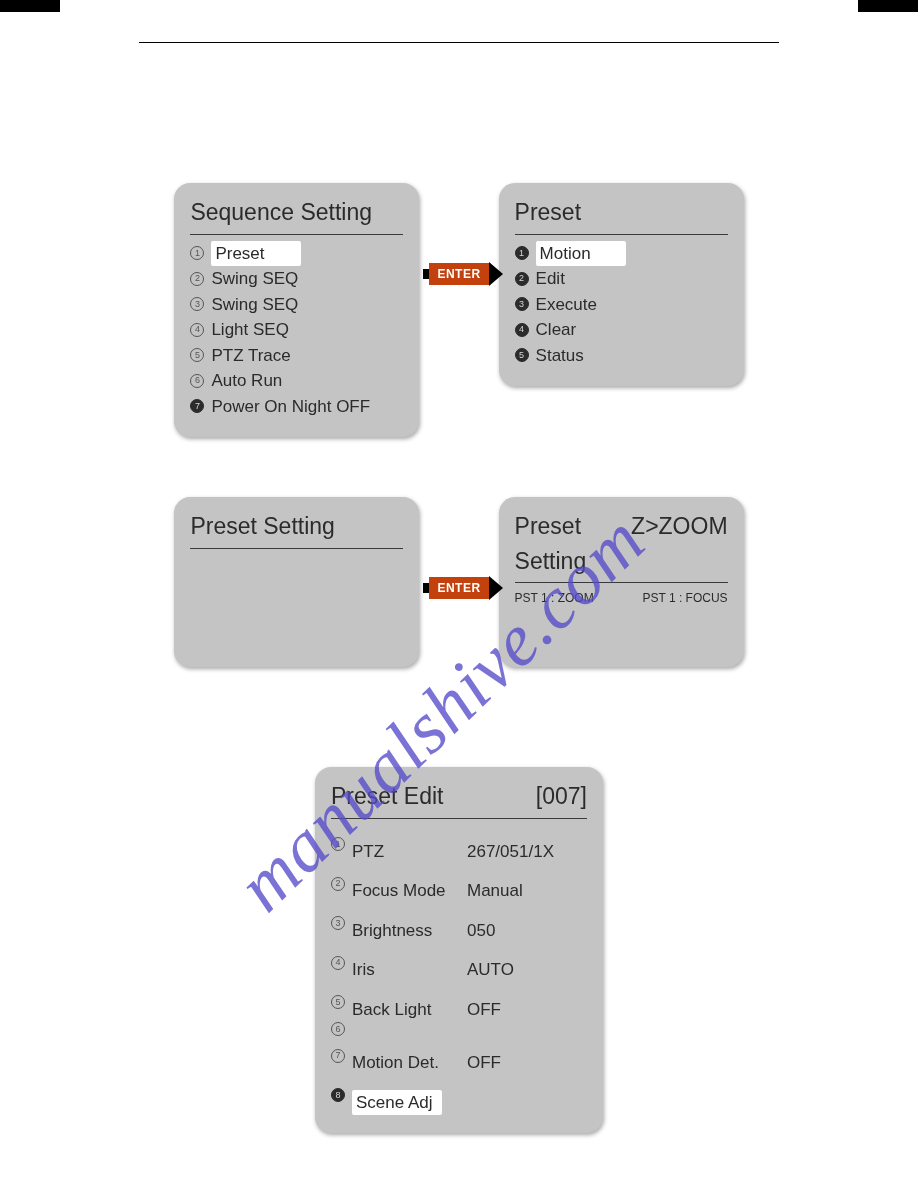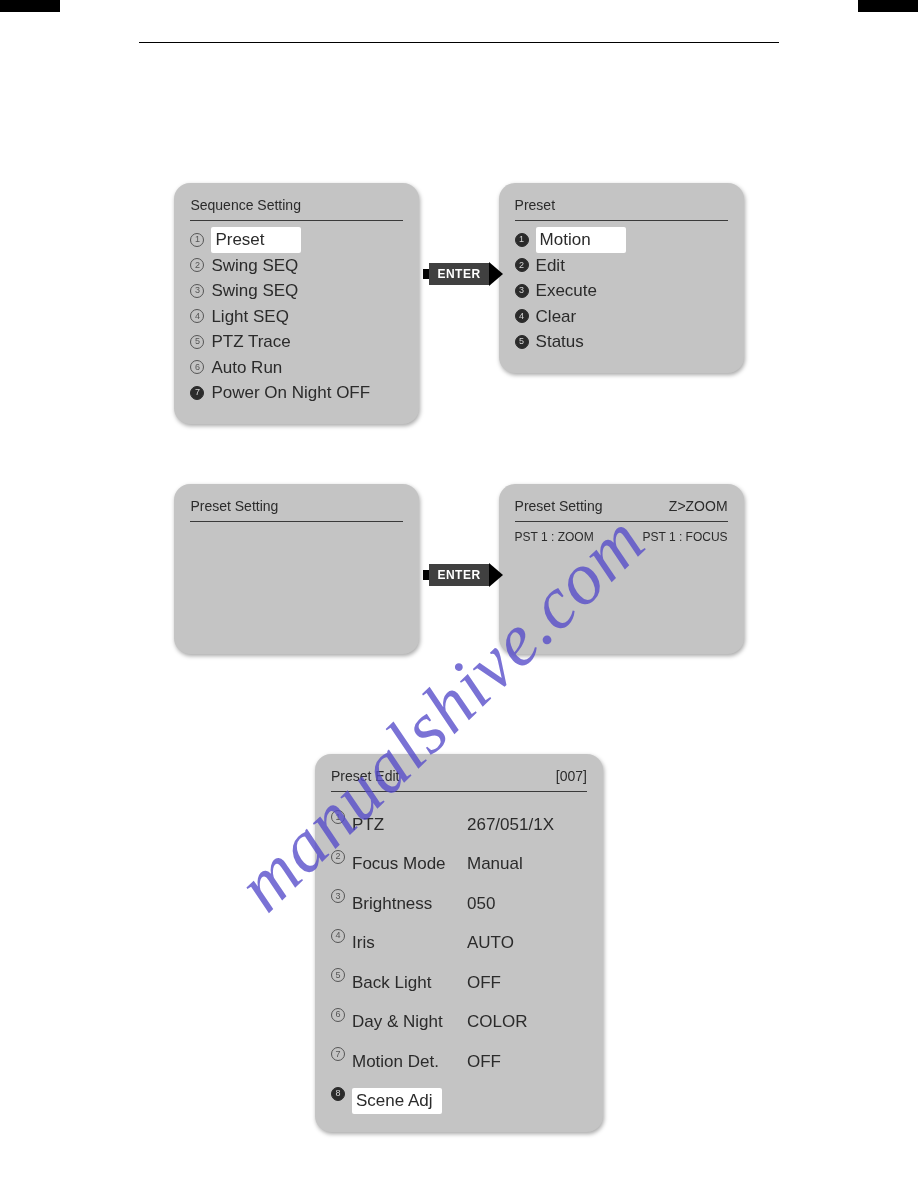--- a/index.html
+++ b/index.html
@@ -45,21 +45,21 @@
     border-radius: 16px;
     padding: 12px 16px 18px 16px;
     box-shadow: 1px 2px 4px rgba(0,0,0,0.35);
     min-height: 180px;
     color: #2b2b2b;
     font-size: 17px;
     line-height: 1.5;
   }
   .panel.short { min-height: 170px; }
   .panel-title {
-    font-size: 14px;
+    font-size: 23px;
     padding-bottom: 4px;
     border-bottom: 1px solid #3a3a3a;
     margin-bottom: 6px;
     display: flex;
     justify-content: space-between;
   }
   .panel-subline {
     display: flex;
     justify-content: space-between;
     font-size: 12px;
@@ -98,21 +98,21 @@
   .kv { display: flex; margin-top: 14px; }
   .kv .k { width: 115px; }
   .arrow-wrap {
     display: flex;
     align-items: center;
     margin-top: 80px;
     flex-shrink: 0;
   }
   .enter-arrow {
     position: relative;
-    background: #404040;
+    background: #c2410c;
     color: #fff;
     font-weight: bold;
     font-size: 12px;
     padding: 4px 8px 4px 8px;
     letter-spacing: 0.5px;
   }
   .enter-arrow::after {
     content: "";
     position: absolute;
     right: -14px;
@@ -294,24 +294,20 @@
           </li>
           <li>
             <span class="num">5</span>
             <span class="kv">
               <span class="k">Back Light</span>
               <span>OFF</span>
             </span>
           </li>
           <li>
             <span class="num">6</span>
-            <span class="kv">
-              <span class="k">Day &amp; Night</span>
-              <span>COLOR</span>
-            </span>
           </li>
           <li>
             <span class="num">7</span>
             <span class="kv">
               <span class="k">Motion Det.</span>
               <span>OFF</span>
             </span>
           </li>
           <li>
             <span class="num filled">8</span>

